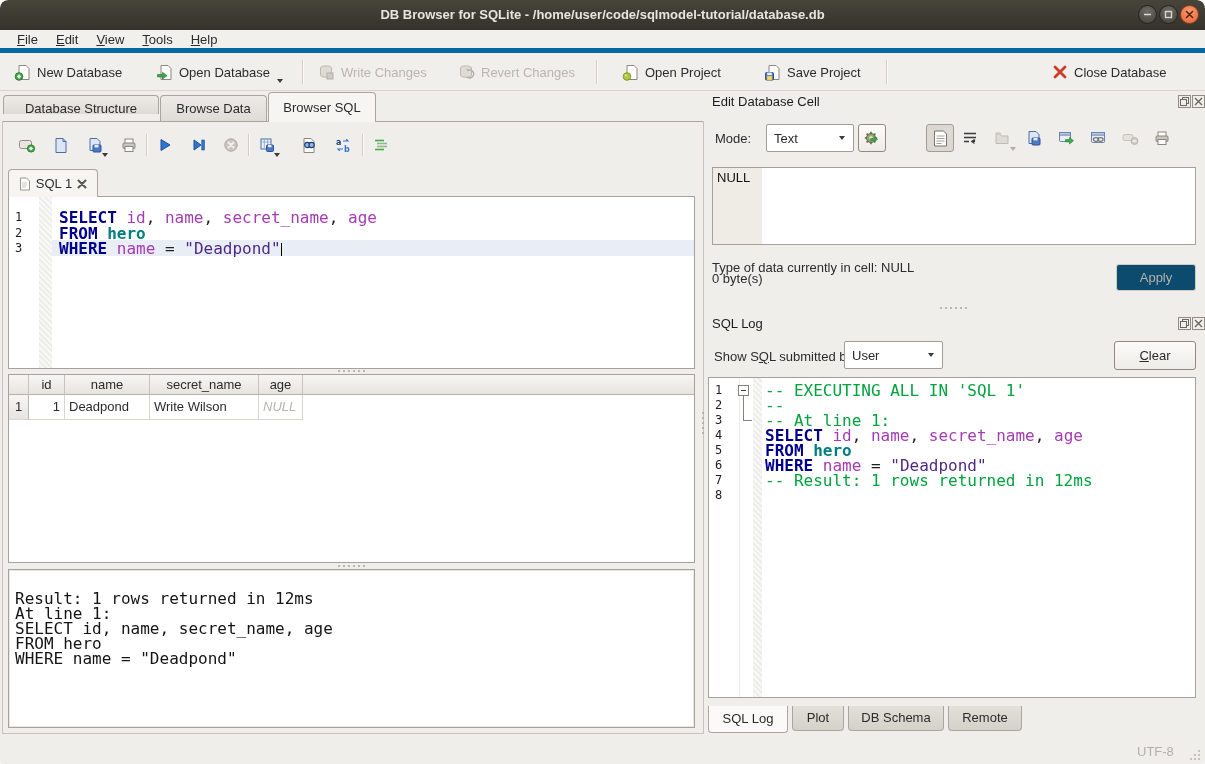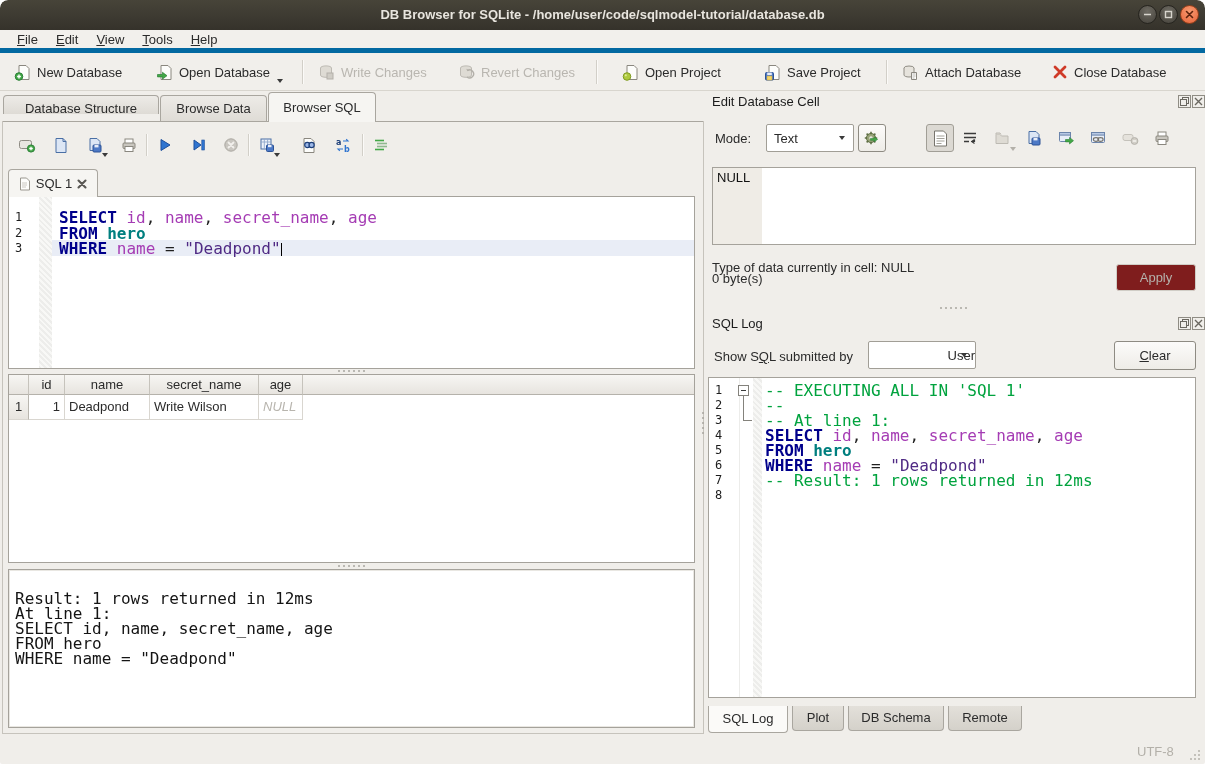--- a/index.html
+++ b/index.html
@@ -61,21 +61,21 @@
   .dots-v i{width:2px;height:2px;background:#a9a69f;border-radius:50%;}
   
   .dock-title{font-size:13px;color:#1c1c1c;}
   .dock-btn{position:absolute;width:13px;height:13px;border:1px solid #8f8c84;box-sizing:border-box;
             display:flex;align-items:center;justify-content:center;background:#f0eeea;}
   .select{position:absolute;background:#fff;border:1px solid #a19e96;border-radius:2px;box-sizing:border-box;
           display:flex;align-items:center;padding-left:7px;}
   .select .sel-caret{position:absolute;right:8px;top:50%;margin-top:-2px;}
   .pushbtn{position:absolute;border:1px solid #8e8b83;border-radius:3px;background:linear-gradient(#fcfbfa,#eeece7);
            box-sizing:border-box;display:flex;align-items:center;justify-content:center;}
-  .pushbtn.disabled{border-color:#d0cdc6;background:#7f1d1d;color:#b5b2ac;}
+  .pushbtn.disabled{border-color:#d0cdc6;background:#0c4a6e;color:#b5b2ac;}
   .pressedbox{position:absolute;width:28px;height:28px;border:1px solid #a19e96;border-radius:3px;
               background:#dcd9d3;display:flex;align-items:center;justify-content:center;box-sizing:border-box;}
   .bottomtab{position:absolute;box-sizing:border-box;border:1px solid #a9a69f;border-top:none;
              border-radius:0 0 4px 4px;background:linear-gradient(#e3e0da,#d4d1ca);text-align:center;}
   .bottomtab.active{background:#fbfaf8;}
   u{text-decoration:underline;}
 </style>
 </head>
 <body>
 
@@ -155,29 +155,20 @@
     <div class="tbtn" style="left:758px;">
       <svg width="17" height="17">
         <path d="M5 1.5h7l3 3v11H5z" fill="#fdfdfb" stroke="#8a877f"></path>
         <rect x="1.5" y="8.5" width="8" height="7.5" rx="1" fill="#4d79c6" stroke="#2d5396"></rect>
         <rect x="3.2" y="8.5" width="4.6" height="2.6" fill="#e8edf8"></rect>
         <rect x="3" y="12" width="5" height="4" fill="#f5d66a" stroke="#c8a43a" stroke-width="0.5"></rect>
       </svg>
       <span class="lbl">Save Project</span>
     </div>
     <div class="tsep" style="left:886px;"></div>
-    <div class="tbtn" style="left:896px;">
-      <svg width="17" height="17">
-        <ellipse cx="7" cy="4" rx="5" ry="2" fill="#e6e3dc" stroke="#8f8c84"></ellipse>
-        <path d="M2 4v7c0 1.1 2.2 2 5 2s5-.9 5-2V4" fill="#e6e3dc" stroke="#8f8c84"></path>
-        <path d="M9.5 8.5h5v7h-5z" fill="#fdfdfb" stroke="#8a877f"></path>
-        <path d="M10.5 10h3M10.5 12h3M10.5 14h2" stroke="#b3b0a9" stroke-width="0.9"></path>
-      </svg>
-      <span class="lbl">Attach Database</span>
-    </div>
     <div class="tbtn" style="left:1046px;">
       <svg width="16" height="16">
         <path d="M3 3l10 10M13 3L3 13" stroke="#cf3a27" stroke-width="2.8" stroke-linecap="round"></path>
       </svg>
       <span class="lbl">Close Database</span>
     </div>
   </div>
 
   <div class="tab" style="left:3px;top:95px;width:156px;height:19px;line-height:26px;">
     <span>Database Structure</span>
@@ -453,21 +444,21 @@
         <rect x="0.5" y="2.5" width="6" height="6" fill="#f0eeea" stroke="#6a6760"></rect>
       </svg>
   </div>
   <div class="dock-btn" style="left:1192px;top:317px;">
     <svg width="9" height="9">
         <path d="M1 1l7 7M8 1L1 8" stroke="#6a6760" stroke-width="1.4"></path>
       </svg>
   </div>
 
   <div class="abs" style="left:714px;top:349px;"><span>Show S</span><u>Q</u><span>L submitted by</span></div>
-  <div class="select" style="left:868px;top:341px;width:108px;height:28px;justify-content:flex-end;">
+  <div class="select" style="left:844px;top:341px;width:99px;height:28px;">
     <span>User</span>
     <span class="caret sel-caret"></span>
   </div>
   <div class="pushbtn" style="left:1114px;top:341px;width:82px;height:29px;">
     <span><u>C</u><span>lear</span></span>
   </div>
 
   <div class="whitebox" style="left:708px;top:377px;width:488px;height:321px;">
     <div class="abs" style="left:0;top:0;width:30px;height:319px;background:#ffffff;border-right:1px solid #ececea;"></div>
     <div class="abs hatch" style="left:44px;top:0;width:9px;height:319px;"></div>

